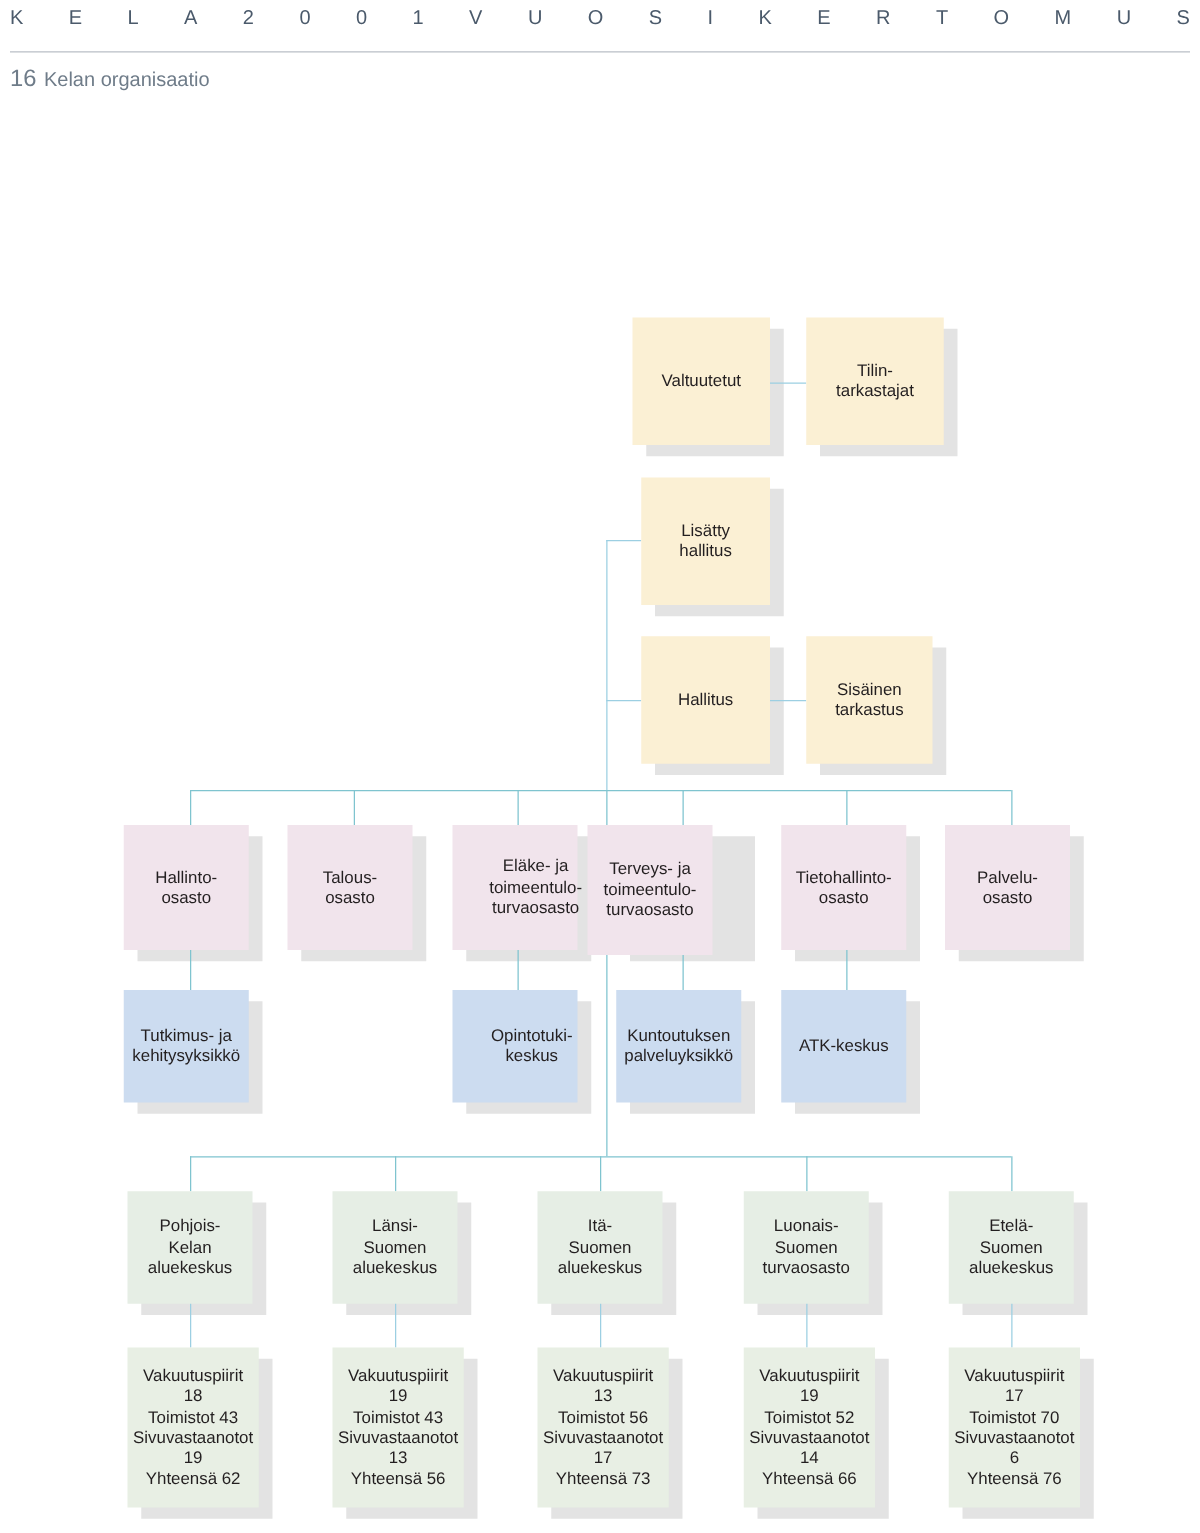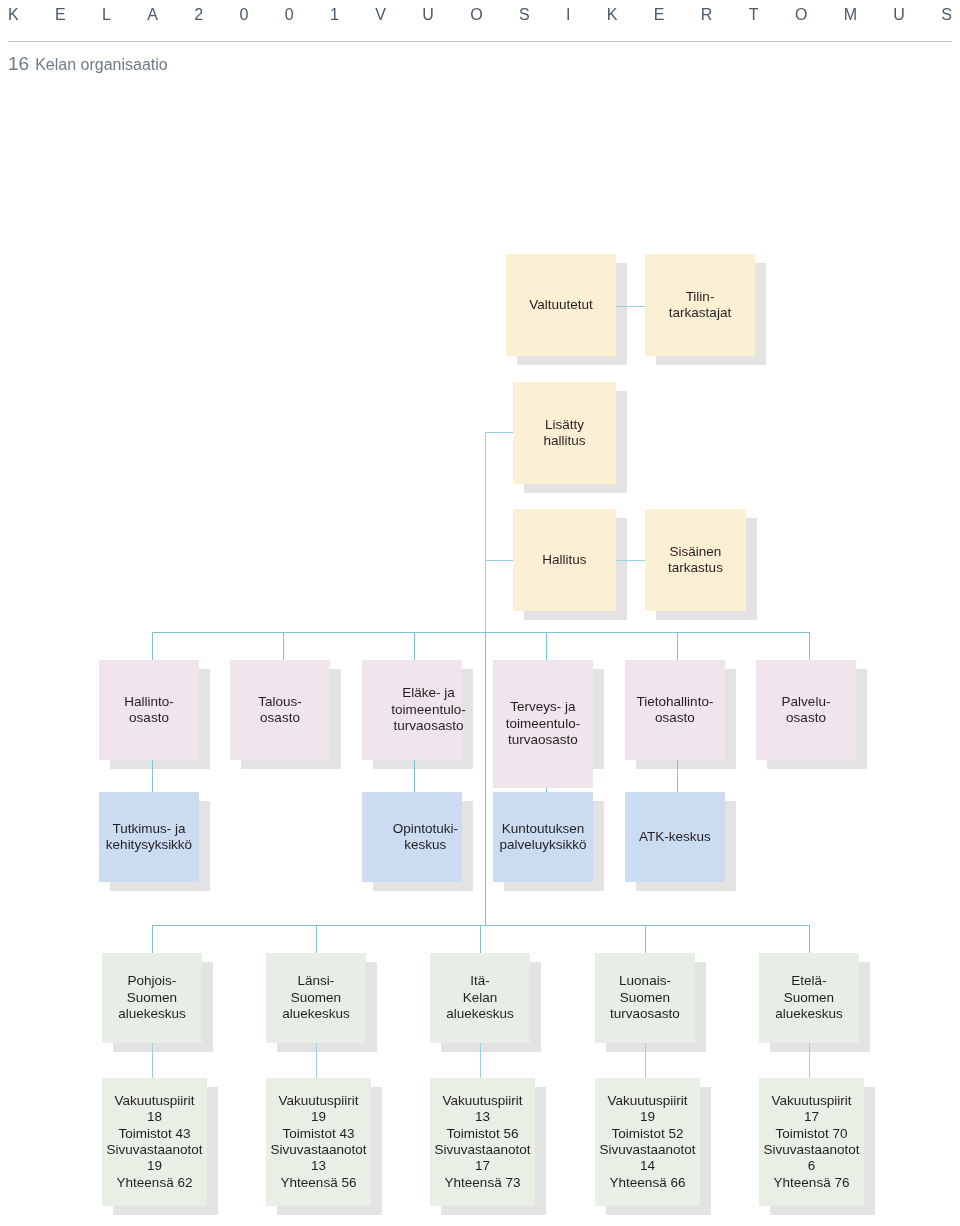--- a/index.html
+++ b/index.html
@@ -189,21 +189,21 @@
   </div>
 
   <div class="shadow" style="left:373px;top:669px;width:100px;height:100px;"></div>
   <div class="node t-pink" style="left:362px;top:660px;width:100px;height:100px;padding-left:33px;">
     <span class="nlabel">Eläke- ja
 toimeentulo-
 turvaosasto</span>
   </div>
 
   <div class="shadow" style="left:504px;top:669px;width:100px;height:100px;"></div>
-  <div class="node t-pink" style="left:493px;top:660px;width:100px;height:128px;">
+  <div class="node t-pink" style="left:470px;top:660px;width:100px;height:104px;">
     <span class="nlabel">Terveys- ja
 toimeentulo-
 turvaosasto</span>
   </div>
 
   <div class="shadow" style="left:636px;top:669px;width:100px;height:100px;"></div>
   <div class="node t-pink" style="left:625px;top:660px;width:100px;height:100px;">
     <span class="nlabel">Tietohallinto-
 osasto</span>
   </div>
@@ -233,35 +233,35 @@
   </div>
 
   <div class="shadow" style="left:636px;top:801px;width:100px;height:90px;"></div>
   <div class="node t-blue" style="left:625px;top:792px;width:100px;height:90px;">
     <span class="nlabel">ATK-keskus</span>
   </div>
 
   <div class="shadow" style="left:113px;top:962px;width:100px;height:90px;"></div>
   <div class="node t-green" style="left:102px;top:953px;width:100px;height:90px;">
     <span class="nlabel">Pohjois-
-Suomen
+Kelan
 aluekeskus</span>
   </div>
 
   <div class="shadow" style="left:277px;top:962px;width:100px;height:90px;"></div>
   <div class="node t-green" style="left:266px;top:953px;width:100px;height:90px;">
     <span class="nlabel">Länsi-
 Suomen
 aluekeskus</span>
   </div>
 
   <div class="shadow" style="left:441px;top:962px;width:100px;height:90px;"></div>
   <div class="node t-green" style="left:430px;top:953px;width:100px;height:90px;">
     <span class="nlabel">Itä-
-Kelan
+Suomen
 aluekeskus</span>
   </div>
 
   <div class="shadow" style="left:606px;top:962px;width:100px;height:90px;"></div>
   <div class="node t-green" style="left:595px;top:953px;width:100px;height:90px;">
     <span class="nlabel">Luonais-
 Suomen
 turvaosasto</span>
   </div>
 

